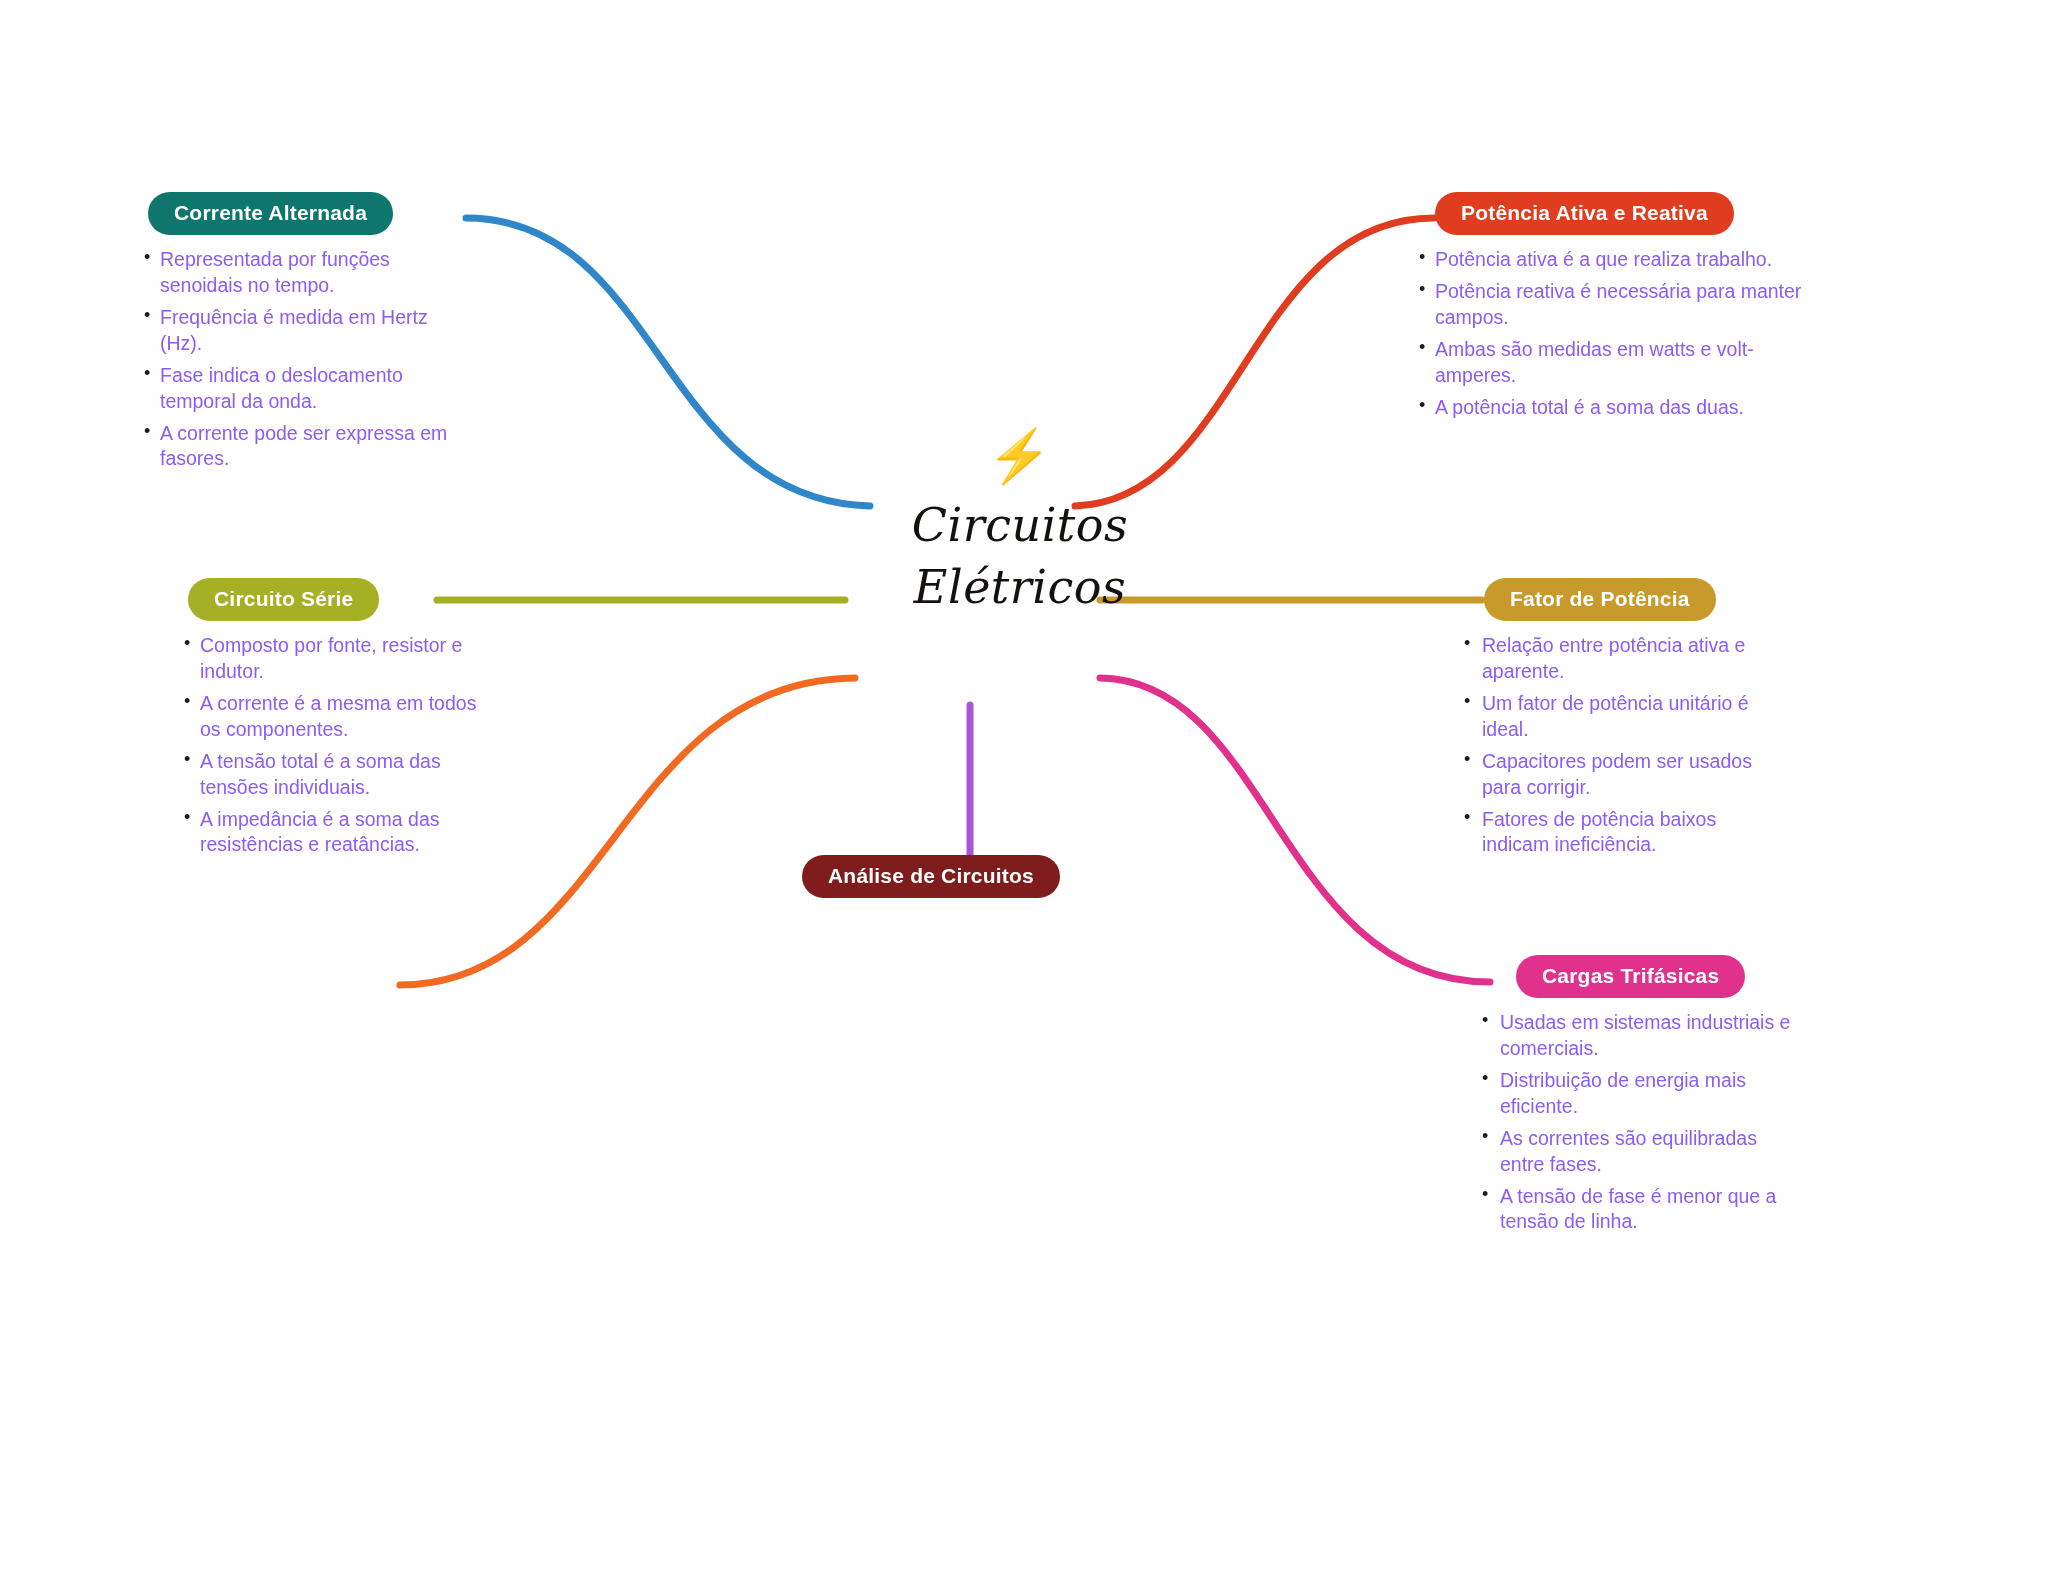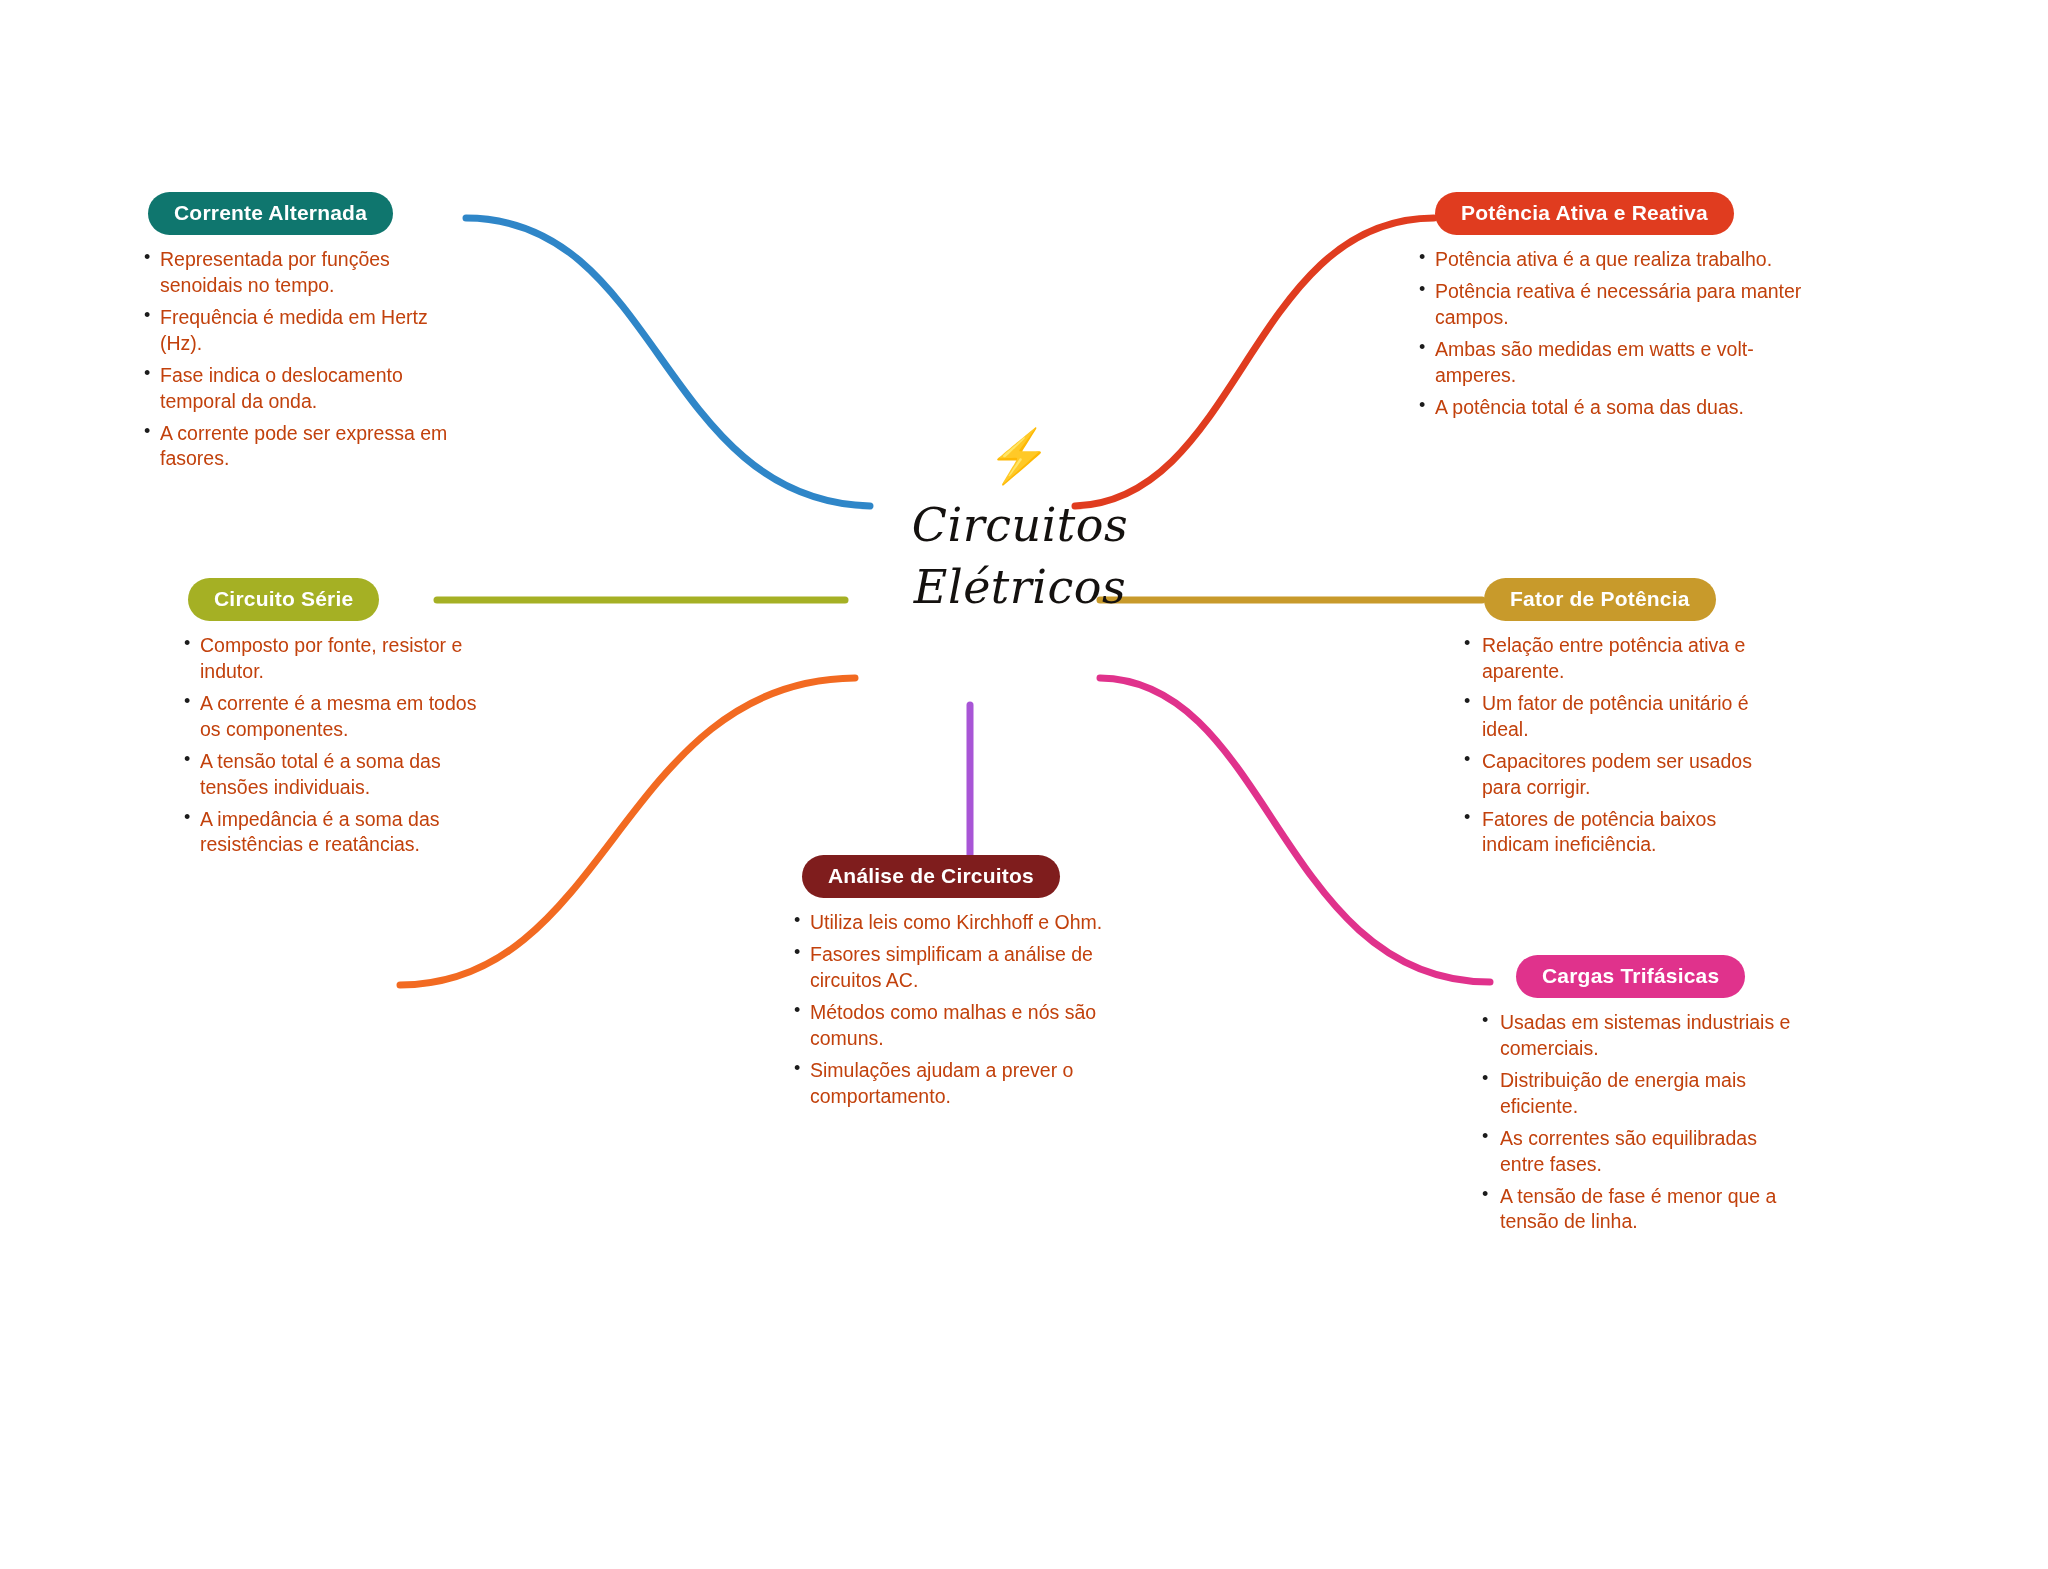--- a/index.html
+++ b/index.html
@@ -74,21 +74,21 @@
     list-style: none;
     margin: 12px 0 0 0;
     padding: 0;
   }
   .branch-list li {
     position: relative;
     padding-left: 20px;
     font-size: 19.5px;
     line-height: 1.33;
     margin-bottom: 6px;
-    color: #c2410c;
+    color: #8b5cf6;
   }
   .branch-list li::before {
     content: "•";
     position: absolute;
     left: 4px;
     top: -1px;
     font-size: 18px;
     color: #1c1c1c;
   }
 
@@ -162,26 +162,20 @@
       <li>Composto por fonte, resistor e indutor.</li>
       <li>A corrente é a mesma em todos os componentes.</li>
       <li>A tensão total é a soma das tensões individuais.</li>
       <li>A impedância é a soma das resistências e reatâncias.</li>
     </ul>
   </div>
 
 
   <div class="branch align-left" id="branch-analise">
     <div class="branch-pill" style="background: #7f1d1d;">Análise de Circuitos</div>
-    <ul class="branch-list">
-      <li>Utiliza leis como Kirchhoff e Ohm.</li>
-      <li>Fasores simplificam a análise de circuitos AC.</li>
-      <li>Métodos como malhas e nós são comuns.</li>
-      <li>Simulações ajudam a prever o comportamento.</li>
-    </ul>
   </div>
 
   <div class="branch align-left" id="branch-potencia">
     <div class="branch-pill" style="background: rgb(224, 60, 31);">Potência Ativa e Reativa</div>
     <ul class="branch-list">
       <li>Potência ativa é a que realiza trabalho.</li>
       <li>Potência reativa é necessária para manter campos.</li>
       <li>Ambas são medidas em watts e volt-amperes.</li>
       <li>A potência total é a soma das duas.</li>
     </ul>

